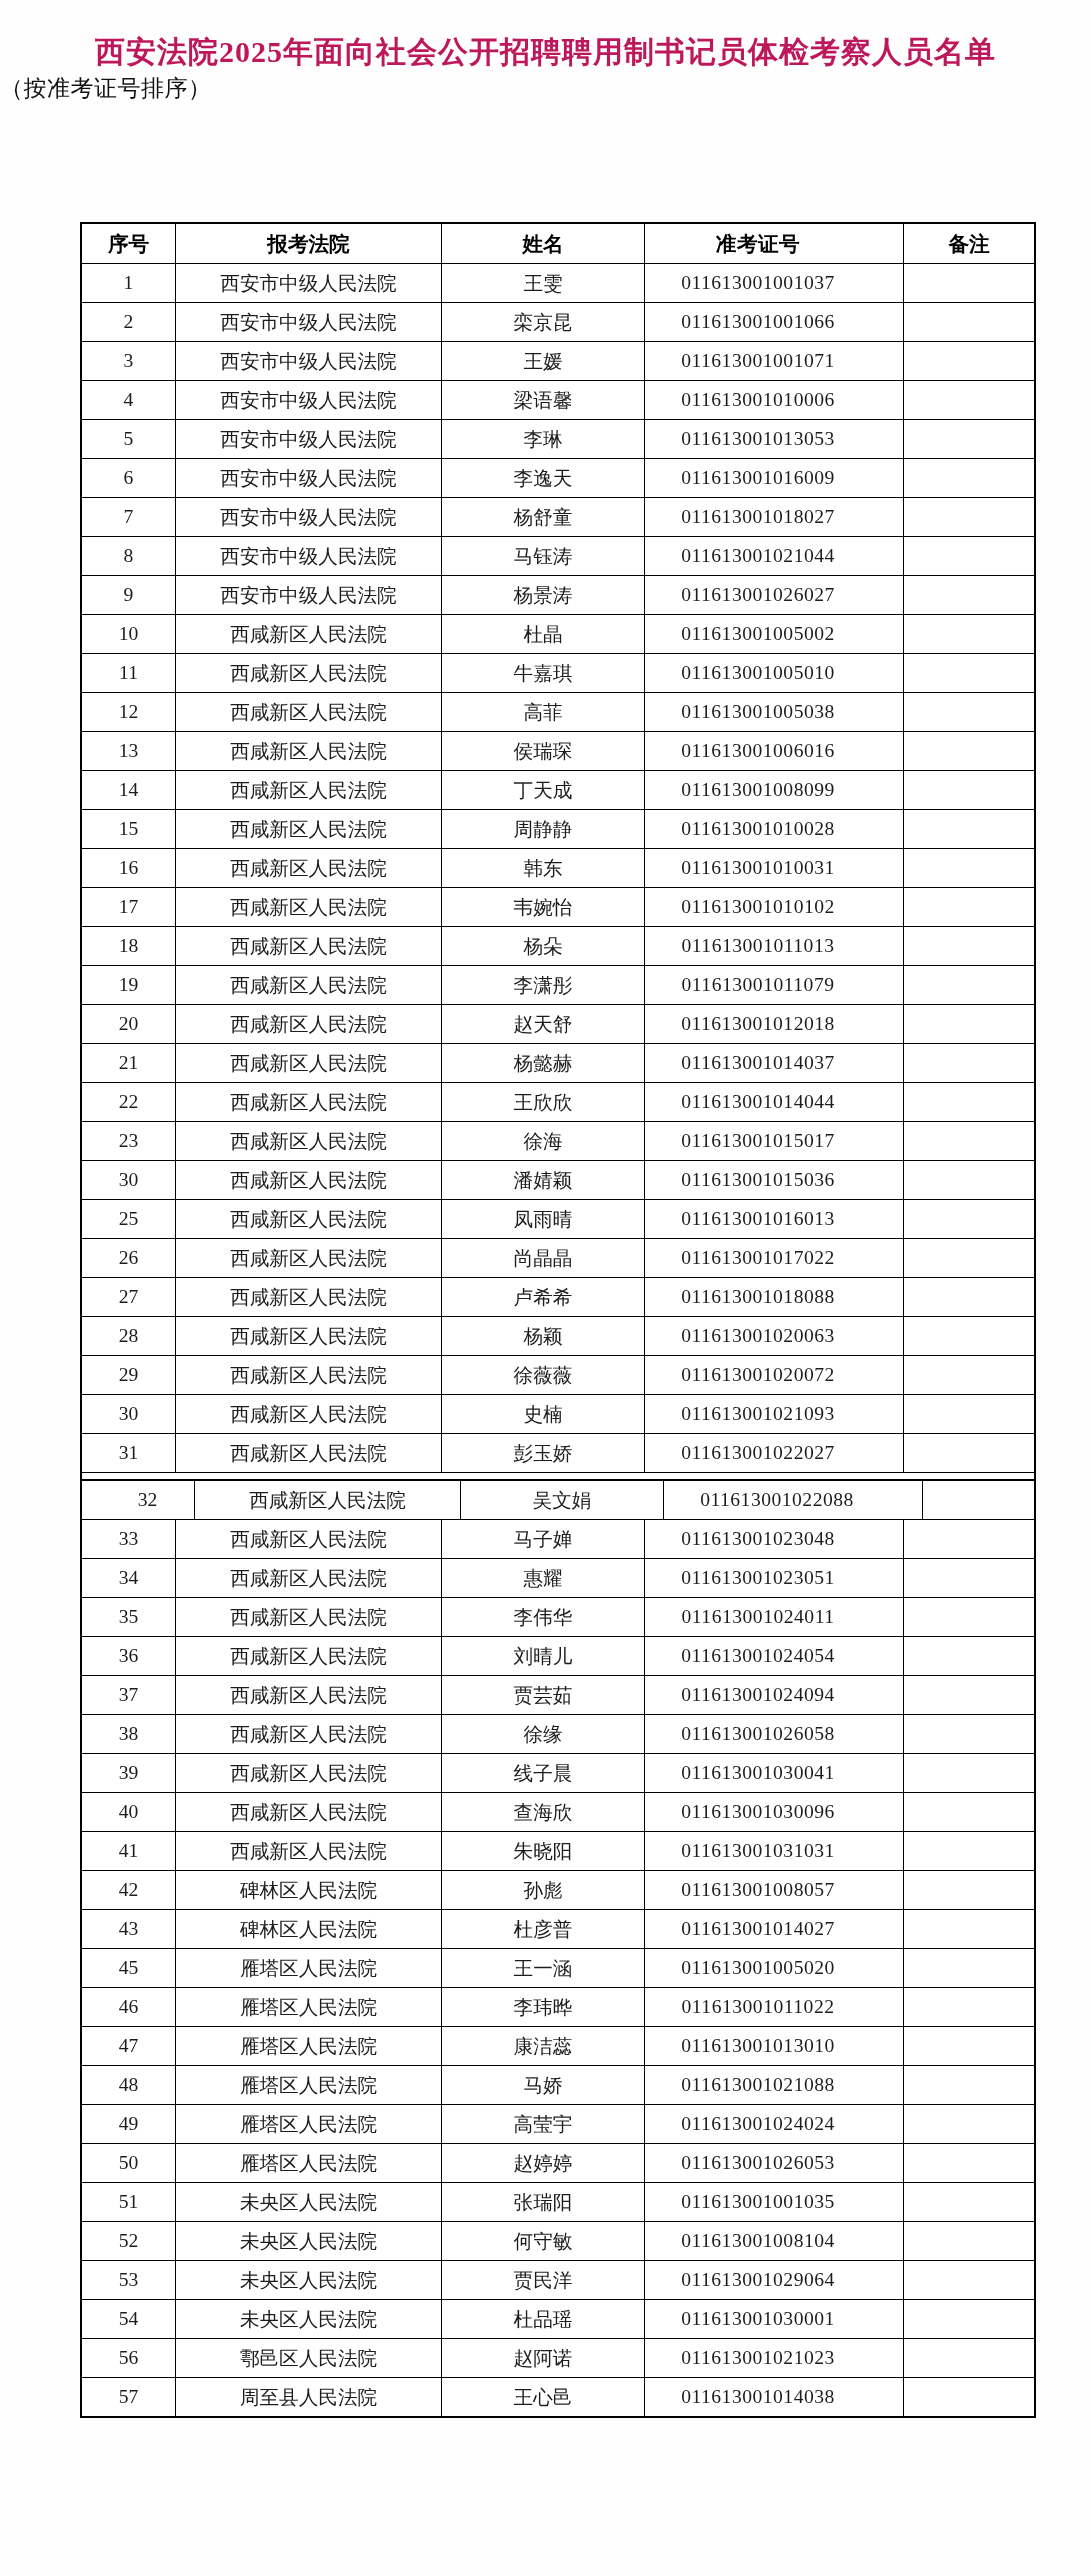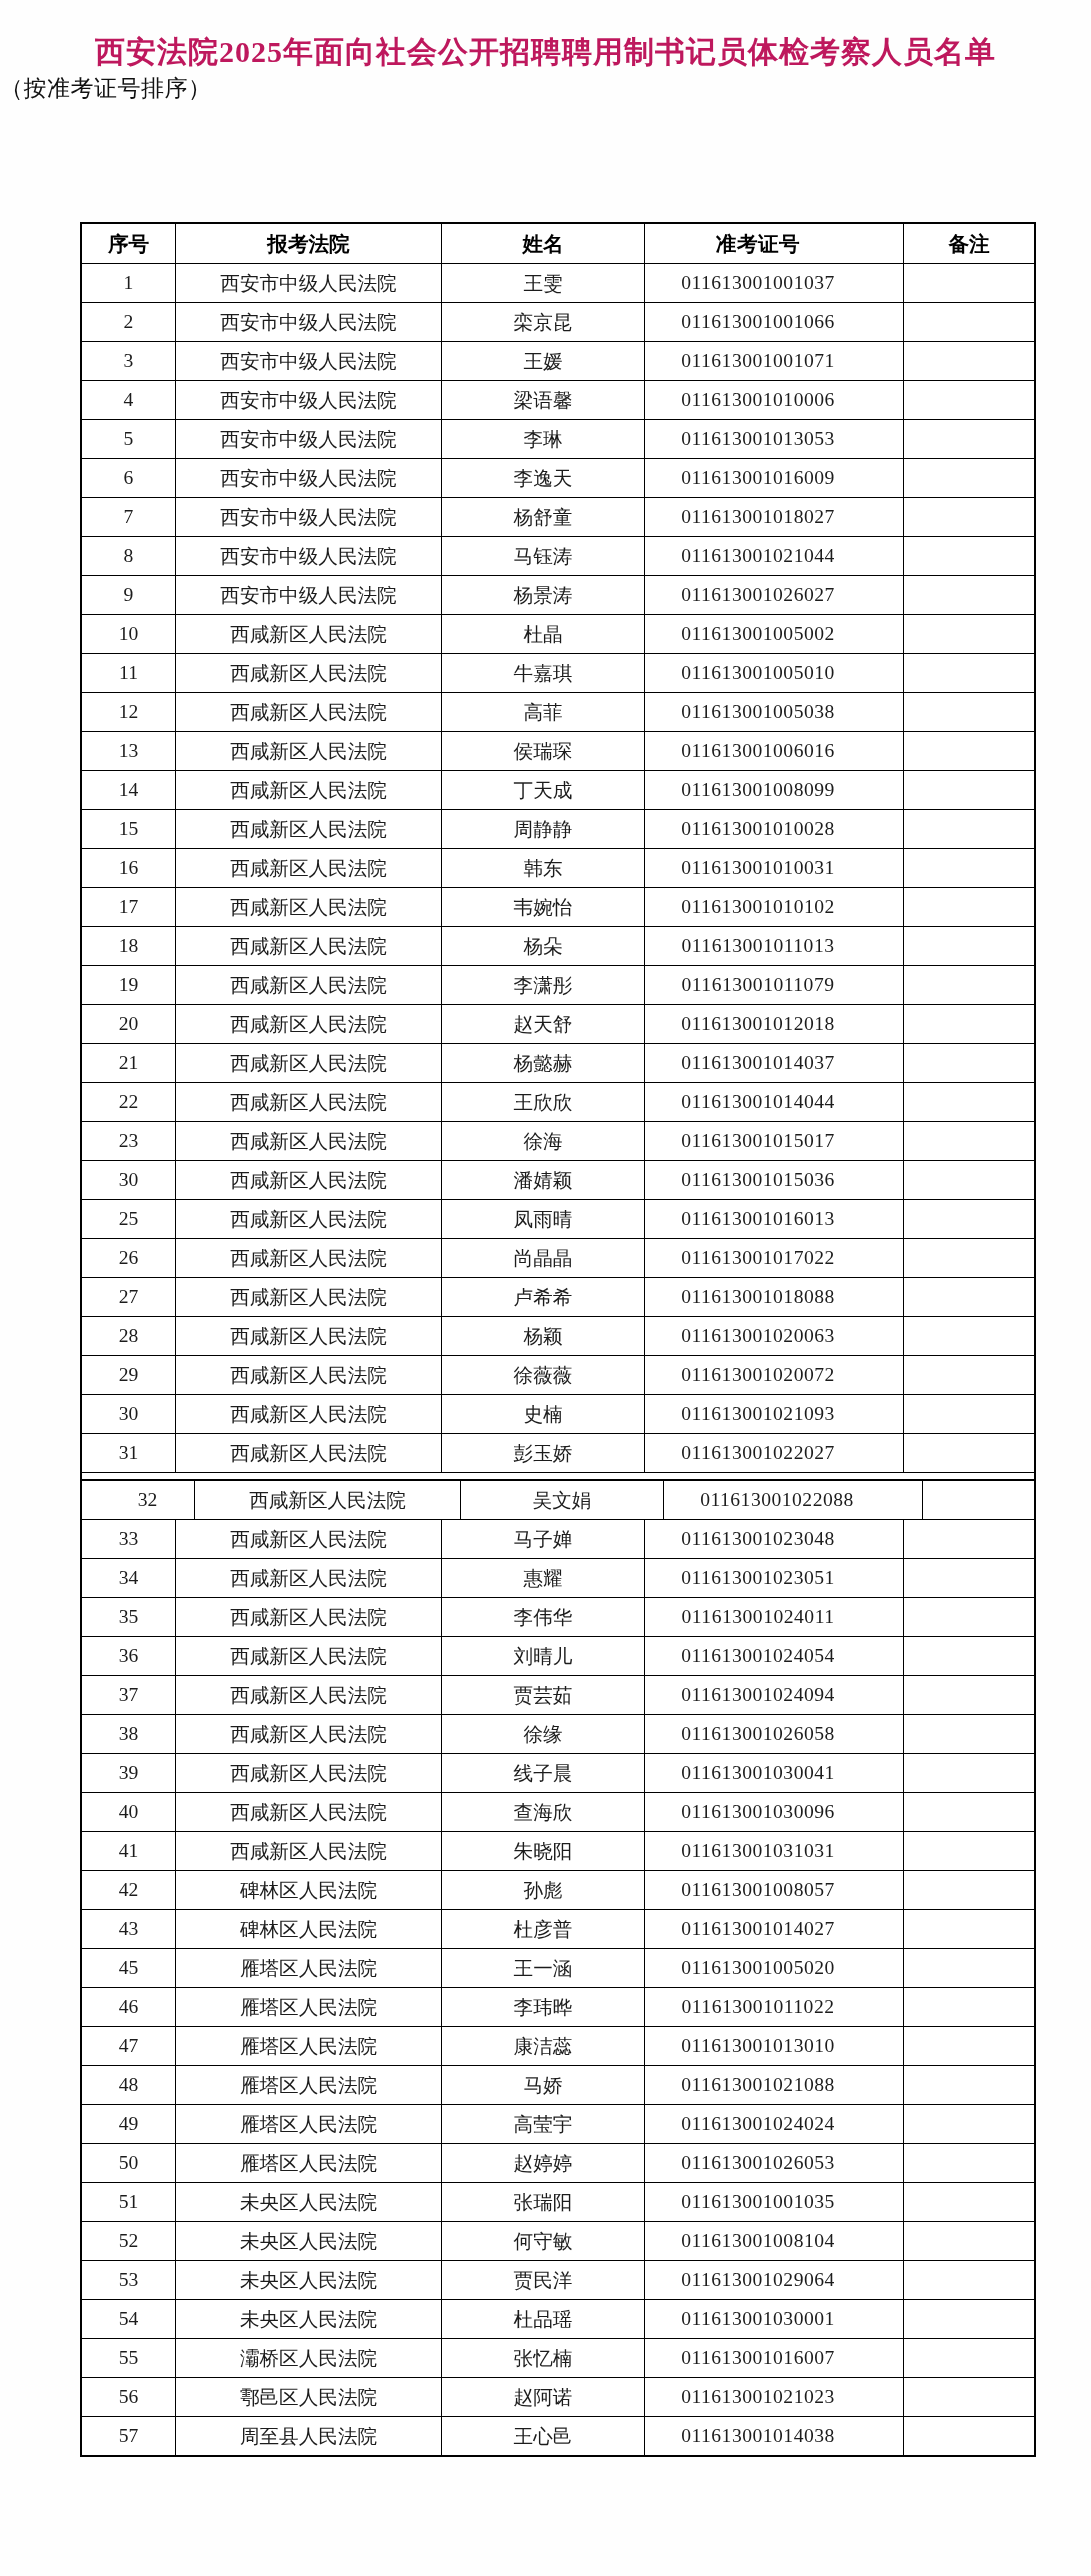--- a/index.html
+++ b/index.html
@@ -447,27 +447,20 @@
     <div class="cell c-remark"></div>
   </div>
       <div class="row data-row">
     <div class="cell c-no">54</div>
     <div class="cell c-court">未央区人民法院</div>
     <div class="cell c-name">杜品瑶</div>
     <div class="cell c-ticket">011613001030001</div>
     <div class="cell c-remark"></div>
   </div>
       <div class="row data-row">
-    <div class="cell c-no">55</div>
-    <div class="cell c-court">灞桥区人民法院</div>
-    <div class="cell c-name">张忆楠</div>
-    <div class="cell c-ticket">011613001016007</div>
-    <div class="cell c-remark"></div>
-  </div>
-      <div class="row data-row">
     <div class="cell c-no">56</div>
     <div class="cell c-court">鄠邑区人民法院</div>
     <div class="cell c-name">赵阿诺</div>
     <div class="cell c-ticket">011613001021023</div>
     <div class="cell c-remark"></div>
   </div>
       <div class="row data-row">
     <div class="cell c-no">57</div>
     <div class="cell c-court">周至县人民法院</div>
     <div class="cell c-name">王心邑</div>

